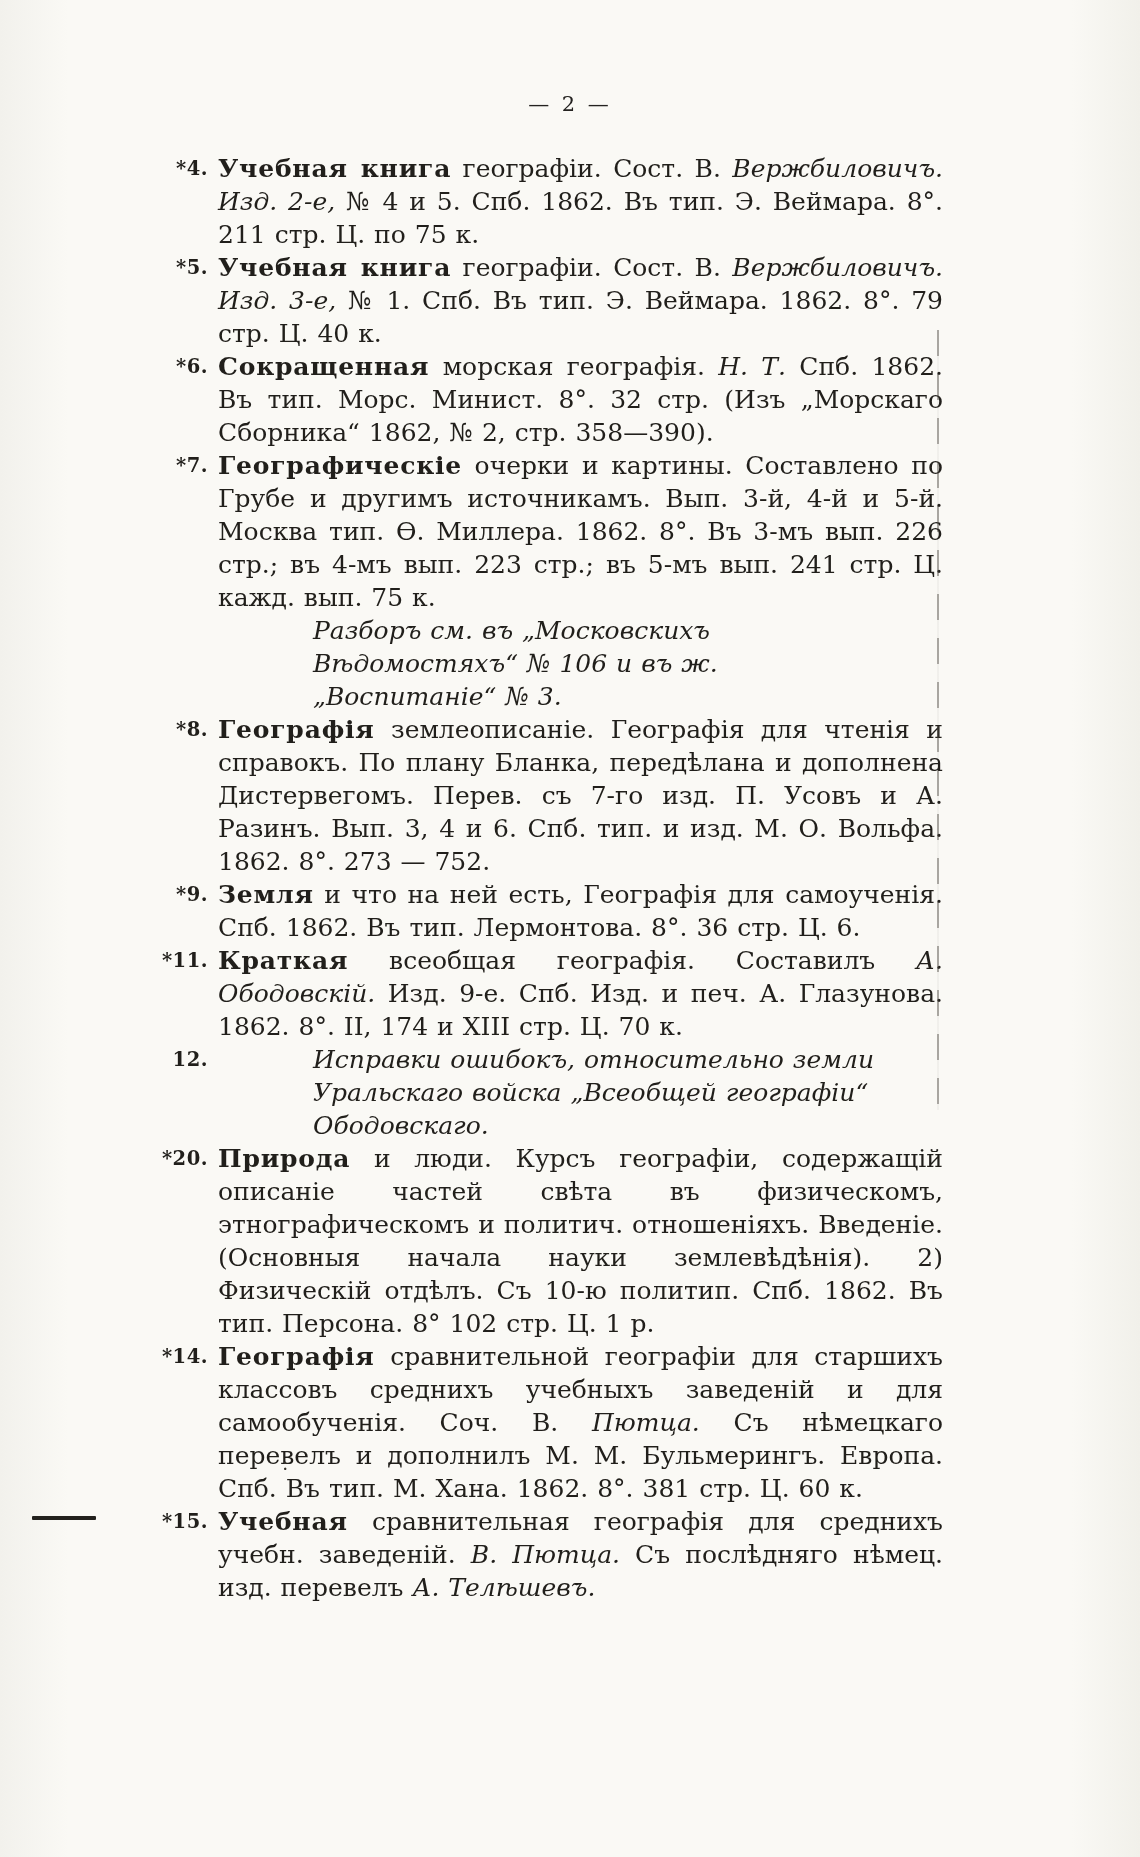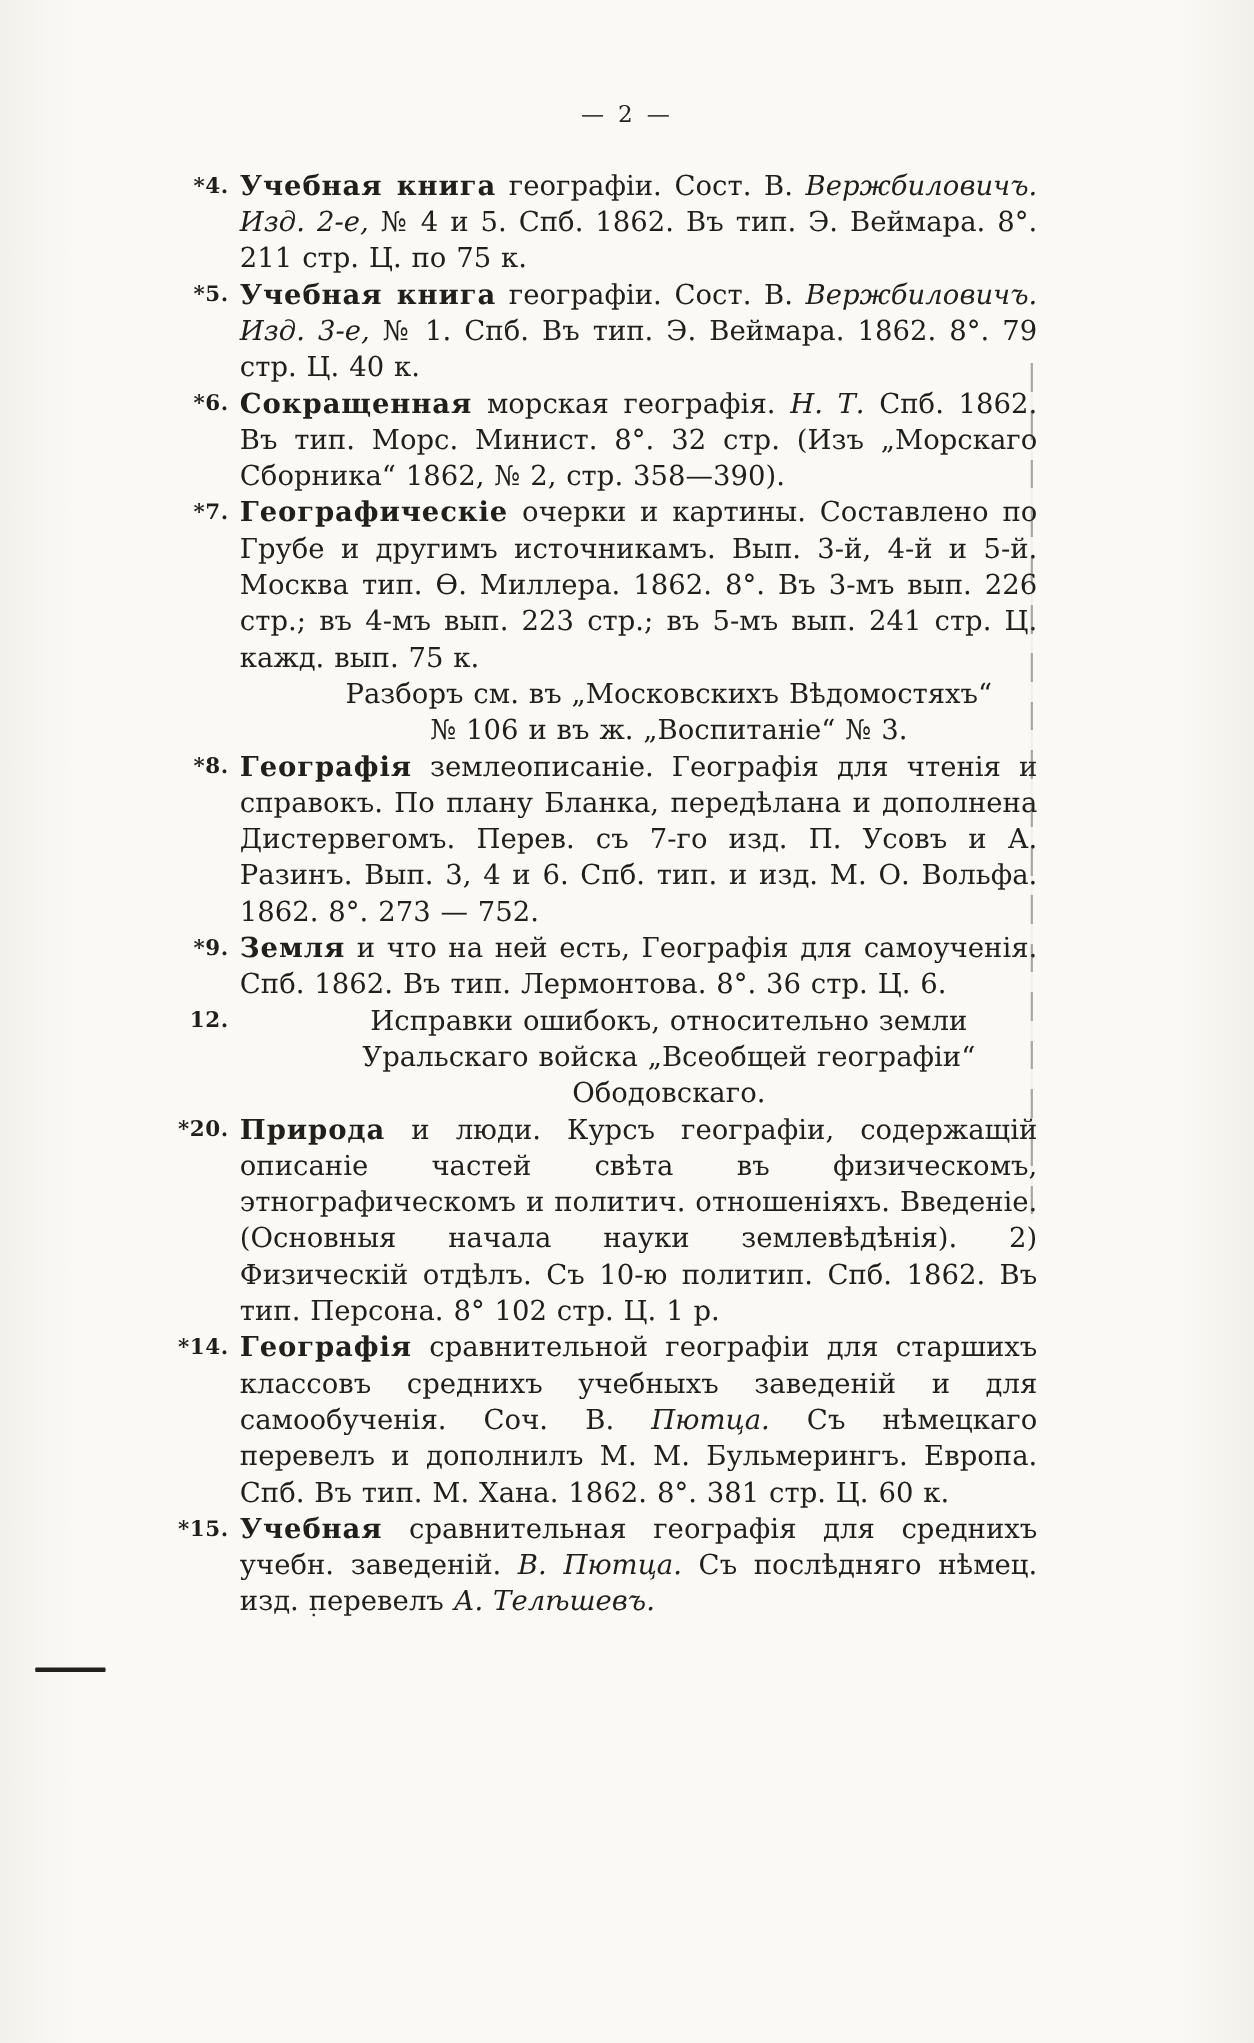--- a/index.html
+++ b/index.html
@@ -50,21 +50,22 @@
   .para {
     margin: 0;
     font-size: 25px;
     line-height: 33px;
     text-align: justify;
     word-spacing: 1px;
   }
   .para.note {
     padding-left: 95px;
     padding-right: 40px;
-    text-align: center;
+    text-align: left;
+    font-style: italic;
   }
   .bold {
     font-weight: bold;
     letter-spacing: 0.8px;
   }
   .italic {
     font-style: italic;
   }
   .artifact-colon {
     position: absolute;
@@ -134,20 +135,26 @@
           <p class="para"><span class="bold">Географія</span><span class="normal"> землеописаніе. Географія для чтенія и справокъ. По плану Бланка, передѣлана и дополнена Дистервегомъ. Перев. съ 7-го изд. П. Усовъ и А. Разинъ. Вып. 3, 4 и 6. Спб. тип. и изд. М. О. Вольфа. 1862. 8°. 273 — 752.</span></p>
         </div>
       </div>
       <div class="entry">
         <span class="entry-num">*9.</span>
         <div class="entry-body">
           <p class="para"><span class="bold">Земля</span><span class="normal"> и что на ней есть, Географія для самоученія. Спб. 1862. Въ тип. Лермонтова. 8°. 36 стр. Ц. 6.</span></p>
         </div>
       </div>
       <div class="entry">
+        <span class="entry-num">*11.</span>
+        <div class="entry-body">
+          <p class="para"><span class="bold">Краткая</span><span class="normal"> всеобщая географія. Составилъ </span><span class="italic">А. Ободовскій.</span><span class="normal"> Изд. 9-е. Спб. Изд. и печ. А. Глазунова. 1862. 8°. II, 174 и XIII стр. Ц. 70 к.</span></p>
+        </div>
+      </div>
+      <div class="entry">
         <span class="entry-num">12.</span>
         <div class="entry-body">
           <p class="para note"><span class="normal">Исправки ошибокъ, относительно земли Уральскаго войска „Всеобщей географіи“ Ободовскаго.</span></p>
         </div>
       </div>
       <div class="entry">
         <span class="entry-num">*20.</span>
         <div class="entry-body">
           <p class="para"><span class="bold">Природа</span><span class="normal"> и люди. Курсъ географіи, содержащій описаніе частей свѣта въ физическомъ, этнографическомъ и политич. отношеніяхъ. Введеніе. (Основныя начала науки землевѣдѣнія). 2) Физическій отдѣлъ. Съ 10-ю политип. Спб. 1862. Въ тип. Персона. 8° 102 стр. Ц. 1 р.</span></p>
         </div>

